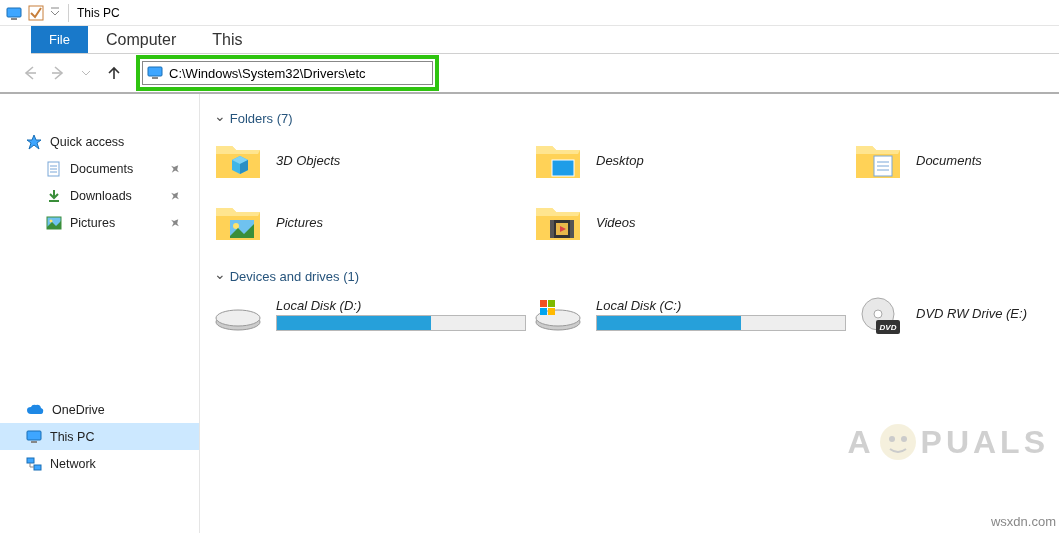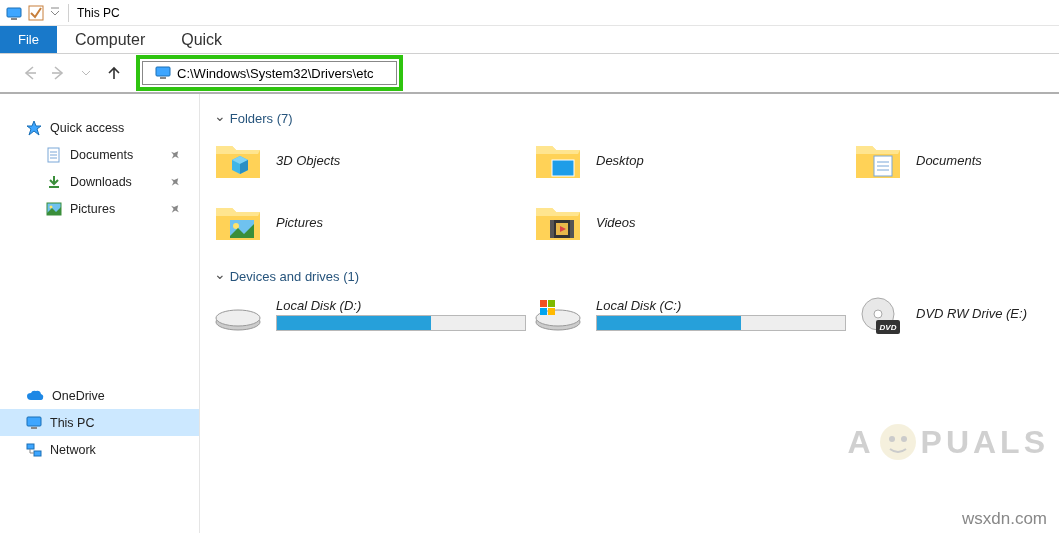--- a/index.html
+++ b/index.html
@@ -8,37 +8,37 @@
   
   .titlebar { height: 26px; display: flex; align-items: center; padding: 2px 6px; background: #fff; border-bottom: 1px solid #e5e5e5;}
   .titlebar .qat { display: flex; align-items: center; gap: 6px; }
   .titlebar .sep { width: 1px; height: 18px; background: #d0d0d0; margin: 0 8px; }
   .titlebar-title { font-size: 12px; color: #000; }
 
   .ico { display: inline-block; }
   svg { display: block; }
 
   
-  .ribbon { height: 28px; display: flex; align-items: stretch; border-bottom: 1px solid #d0d0d0;}
+  .ribbon { height: 28px; display: flex; align-items: stretch; border-bottom: 1px solid #d0d0d0; margin-left: 31px;}
   .file-tab { background: #1979ca; color: #fff; padding: 0 18px; display:flex; align-items:center; font-size:13px;}
   .tab { padding: 0 18px; display:flex; align-items:center; font-size:16px; color:#333;}
 
   
   .navrow { height: 40px; display:flex; align-items:center; padding: 0 8px 0 16px; border-bottom: 2px solid #b0b0b0; position:relative;}
   .navbtn { width: 28px; height: 28px; display:flex; align-items:center; justify-content:center; color:#555;}
   .navbtn.dis { color:#bbb;}
   .addr-wrap { margin-left: 8px; border: 4px solid #2ec40f; padding:2px; display:flex; align-items:center; background:#fff;}
-  .addr-input { border:1px solid #888; width: 255px; height:24px; display:flex; align-items:center; padding: 0 12px; gap:6px;}
+  .addr-input { border:1px solid #888; width: 291px; height:24px; display:flex; align-items:center; padding: 0 4px; gap:6px;}
   .addr-input input { border:none; outline:none; font-size:13px; width:100%; }
 
   
   .body { display:flex; height: calc(533px - 26px - 28px - 40px);}
 
   
-  .sidebar { width: 200px; border-right: 1px solid #e5e5e5; padding-top: 20px; position:relative;}
+  .sidebar { width: 200px; border-right: 1px solid #e5e5e5; padding-top: 34px; position:relative;}
   .side-item { display:flex; align-items:center; height: 27px; padding-left: 26px; gap:8px; font-size:12.5px; color:#222;}
   .side-item.sub { padding-left: 46px; }
   .side-item.sel { background:#cce8ff;}
   .pin { margin-left:auto; margin-right:18px; color:#888;}
   .side-spacer { height: 160px;}
   .side-item .lbl { flex:0 0 auto; }
   .side-item.sub .lbl { width: 84px;}
 
   
   .content { flex:1; padding: 16px 0 0 10px; overflow:hidden;}
@@ -52,21 +52,21 @@
   .drive { display:flex; flex-direction:column; gap:4px; padding:4px;}
   .drive-row { display:flex; align-items:center; gap:14px;}
   .drive-icon { width:48px; height:36px;}
   .drive-name { font-size:13px; color:#222; margin-bottom:2px;}
   .drive-body { flex:1;}
   .bar { height:16px; border:1px solid #b8b8b8; background:#eee; position:relative;}
   .bar-fill { position:absolute; left:0; top:0; bottom:0; background:#26a0da;}
 
   .watermark { position:absolute; right:10px; bottom:70px; font-size:32px; letter-spacing:4px; color:rgba(120,120,120,0.35); font-weight:600; display:flex; align-items:center; gap:2px; pointer-events:none;}
   .faceicon { width:42px; height:42px; opacity:0.25;}
-  .credit { position:absolute; right:12px; bottom:4px; font-size:17px; color:#888;}
+  .credit { position:absolute; right:3px; bottom:4px; font-size:13px; color:#888;}
 </style>
 </head>
 <body>
 
 <div class="titlebar">
   <div class="qat">
     <span class="ico">
       <svg width="16" height="16">
           <rect x="1" y="3" width="14" height="9" rx="1" fill="#3ea6ff" stroke="#1a6fb5"></rect>
           <rect x="5" y="13" width="6" height="2" fill="#888"></rect>
@@ -85,21 +85,21 @@
         </svg>
     </span>
   </div>
   <div class="sep"></div>
   <span class="titlebar-title">This PC</span>
 </div>
 
 <div class="ribbon">
   <div class="file-tab">File</div>
   <div class="tab">Computer</div>
-  <div class="tab">Quick</div>
+  <div class="tab">This</div>
 </div>
 
 <div class="navrow">
   <div class="navbtn dis">
     <svg width="18" height="18">
         <path d="M12 3 L5 9 L12 15" stroke="currentColor" stroke-width="1.6" fill="none"></path>
         <line x1="5" y1="9" x2="15" y2="9" stroke="currentColor" stroke-width="1.6"></line>
       </svg>
   </div>
   <div class="navbtn dis">

